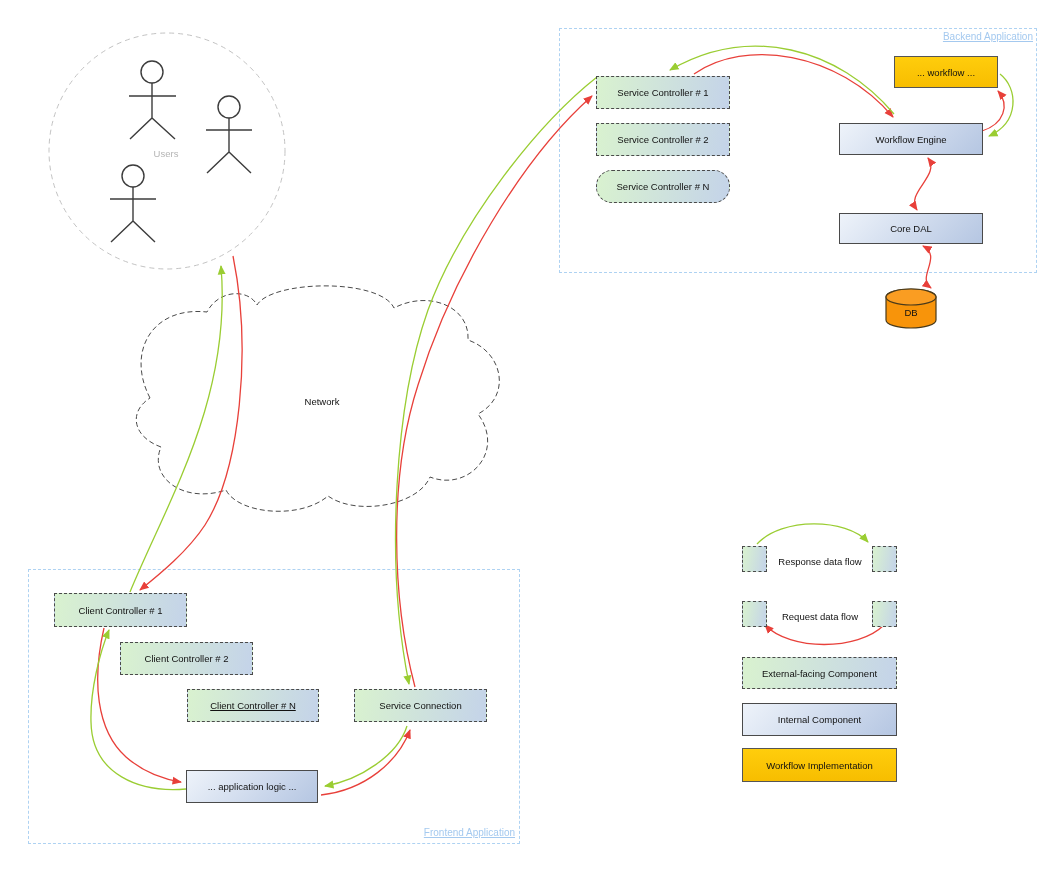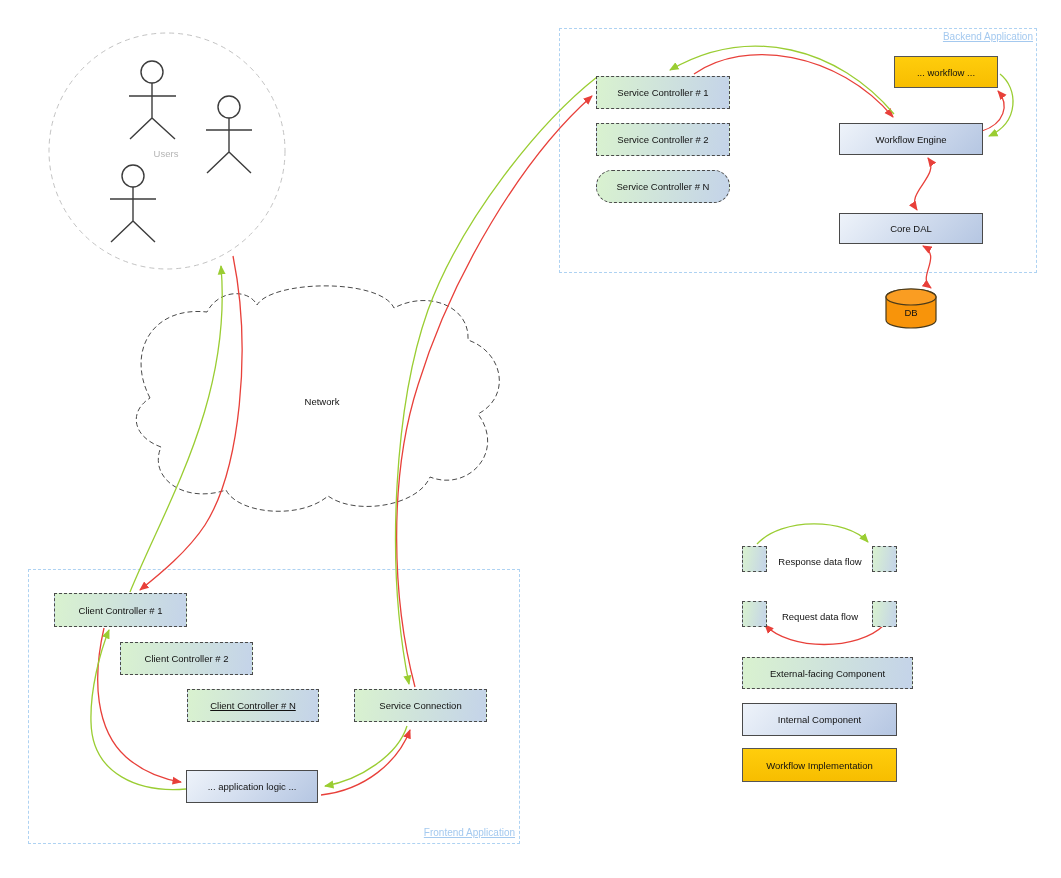--- a/index.html
+++ b/index.html
@@ -130,21 +130,21 @@
   </div>
 
   <div class="comp ext" style="left:742px;top:546px;width:25px;height:26px;"></div>
   <div class="comp ext" style="left:872px;top:546px;width:25px;height:26px;"></div>
   <div class="floatlabel" style="left:770px;top:556px;width:100px;">Response data flow</div>
 
   <div class="comp ext" style="left:742px;top:601px;width:25px;height:26px;"></div>
   <div class="comp ext" style="left:872px;top:601px;width:25px;height:26px;"></div>
   <div class="floatlabel" style="left:770px;top:611px;width:100px;">Request data flow</div>
 
-  <div class="comp ext" style="left:742px;top:657px;width:171px;height:32px;">
+  <div class="comp ext" style="left:742px;top:657px;width:155px;height:32px;">
     <span>External-facing Component</span>
   </div>
   <div class="comp int" style="left:742px;top:703px;width:155px;height:33px;">
     <span>Internal Component</span>
   </div>
   <div class="comp gold" style="left:742px;top:748px;width:155px;height:34px;">
     <span>Workflow Implementation</span>
   </div>
 
 </div>

